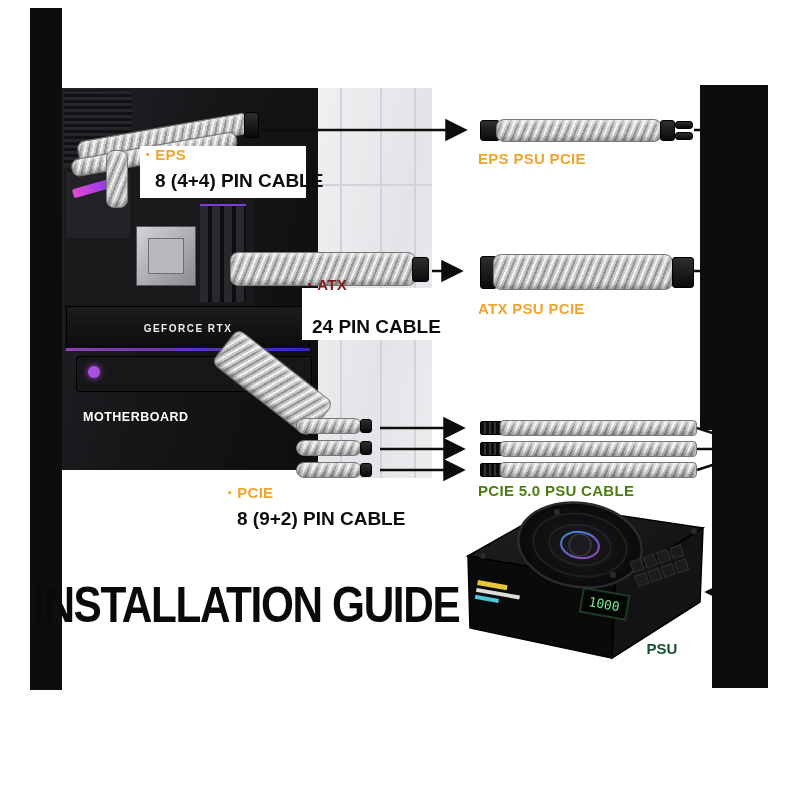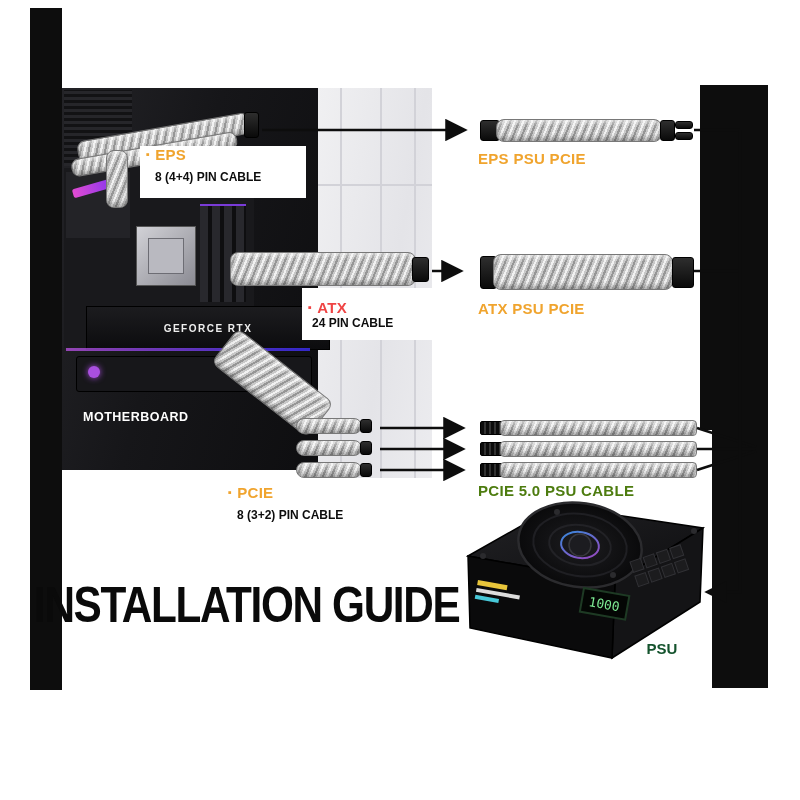--- a/index.html
+++ b/index.html
@@ -23,41 +23,41 @@
   .braid { position:absolute;
     background:repeating-linear-gradient(112deg,#f1f1f1 0 2px,#c8c8c8 2px 4px,#969696 4px 6px,#c8c8c8 6px 8px);
     border:1px solid #787878; border-radius:8px;
     box-shadow:inset 0 3px 4px rgba(255,255,255,.55), inset 0 -3px 5px rgba(0,0,0,.3); }
   .conn { position:absolute; background:linear-gradient(#2e2e2e,#0a0a0a);
     border:1px solid #000; border-radius:3px; }
   .comb { background:repeating-linear-gradient(90deg,#0c0c0c 0 3px,#333 3px 5px); border:1px solid #000; border-radius:2px; position:absolute; }
 
   
   .lbl-orange { position:absolute; font-weight:bold; font-size:15px; letter-spacing:.3px; white-space:nowrap; }
-  .lbl-black  { position:absolute; font-weight:bold; font-size:12px; color:#0d0d0d; white-space:nowrap; }
+  .lbl-black  { position:absolute; font-weight:bold; font-size:19px; color:#0d0d0d; white-space:nowrap; }
   .bullet { font-size:11px; margin-right:5px; vertical-align:2px; }
   #mb-label { position:absolute; left:75px; top:410px; color:#fff; font-weight:bold; font-size:12.5px; letter-spacing:.5px;padding-left:8px; }
   #psu-label { position:absolute; left:622px; top:640px; width:80px; text-align:center; color:#14532d; font-weight:bold; font-size:15px; }
 
   #title { position:absolute; left:34px; top:574px; font-size:47px; font-weight:bold; color:#0a0a0a;
     letter-spacing:-1.5px; transform:scaleX(.9) scaleY(1.08); transform-origin:left top; white-space:nowrap; }
 
   
   .comp { position:absolute; }
   #board { left:64px; top:168px; width:190px; height:180px; background:#19191c; }
   #radiator { left:64px; top:90px; width:68px; height:76px;
     background:repeating-linear-gradient(0deg,#26262a 0 3px,#121214 3px 6px); }
   #io-cover { left:66px; top:172px; width:64px; height:66px; background:#232327; }
   .rgb-strip { position:absolute; background:linear-gradient(90deg,#e14bd2,#6d2ff7); border-radius:2px; }
   #cpu { left:136px; top:226px; width:60px; height:60px; background:linear-gradient(135deg,#d2d2d7,#8b8b93); border:1px solid #555; }
   #cpu-die { left:148px; top:238px; width:36px; height:36px; background:#b9b9c0; border:1px solid #6d6d74; }
   #ram { left:200px; top:204px; width:46px; height:98px;
     background:repeating-linear-gradient(90deg,#28282d 0 8px,#0e0e10 8px 12px); border-top:2px solid #7a3bd8; }
   #gpu { left:66px; top:306px; width:244px; height:44px; background:linear-gradient(#1c1c1f,#0c0c0e);
-    border:1px solid #000; display:flex; align-items:center; justify-content:center;margin-left:20px; }
+    border:1px solid #000; display:flex; align-items:center; justify-content:center; }
   #gpu-text { color:#eee; font-weight:bold; font-size:10px; letter-spacing:1.5px; }
   #gpu-glow { left:66px; top:348px; width:244px; height:3px; background:linear-gradient(90deg,#b14fd8,#3d2ff7); opacity:.8; }
   #lower-comp { left:76px; top:356px; width:236px; height:36px; background:#17171a; border:1px solid #000; border-radius:3px; }
   .pdot { position:absolute; background:#a94fe0; border-radius:50%; box-shadow:0 0 6px #a94fe0; }
 
   #lines { position:absolute; left:0; top:0; pointer-events:none; }
   svg text { font-family:"DejaVu Sans Mono", monospace; }
 </style>
 </head>
 <body>
@@ -136,29 +136,29 @@
   <div class="abs" style="left:480px;top:462px;width:217px;height:16px">
     <div class="comb" style="left:0;top:1px;width:24px;height:14px"></div>
     <div class="braid" style="left:20px;top:0;width:197px;height:16px;border-radius:4px"></div>
   </div>
 
   <div class="lbl-orange accent" style="left: 146px; top: 146px; color: rgb(240, 164, 46);">
     <span class="bullet">▪</span><span>EPS</span>
   </div>
   <div class="lbl-black" style="left:155px;top:170px">8 (4+4) PIN CABLE</div>
 
-  <div class="lbl-orange accent" style="left: 308px; top: 299px; color: #ef4444;">
+  <div class="lbl-orange accent" style="left: 308px; top: 276px; color: #7f1d1d;">
     <span class="bullet">▪</span><span>ATX</span>
   </div>
   <div class="lbl-black" style="left:312px;top:316px">24 PIN CABLE</div>
 
   <div class="lbl-orange accent" style="left: 228px; top: 484px; color: rgb(240, 164, 46);">
     <span class="bullet">▪</span><span>PCIE</span>
   </div>
-  <div class="lbl-black" style="left:237px;top:508px">8 (3+2) PIN CABLE</div>
+  <div class="lbl-black" style="left:237px;top:508px">8 (9+2) PIN CABLE</div>
 
   <div class="lbl-orange accent" style="left: 478px; top: 150px; color: rgb(240, 164, 46);">EPS PSU PCIE</div>
   <div class="lbl-orange accent" style="left: 478px; top: 300px; color: rgb(240, 164, 46);">ATX PSU PCIE</div>
   <div class="lbl-orange accent" style="left: 478px; top: 482px; color: #4d7c0f;">PCIE 5.0 PSU CABLE</div>
 
   <svg class="abs" style="left:0;top:0" width="800" height="800">
     <defs>
       <linearGradient id="topGrad" x1="0" y1="0" x2="1" y2="1">
         <stop offset="0" stop-color="#222225"></stop>
           <stop offset="1" stop-color="#0e0e10"></stop>

